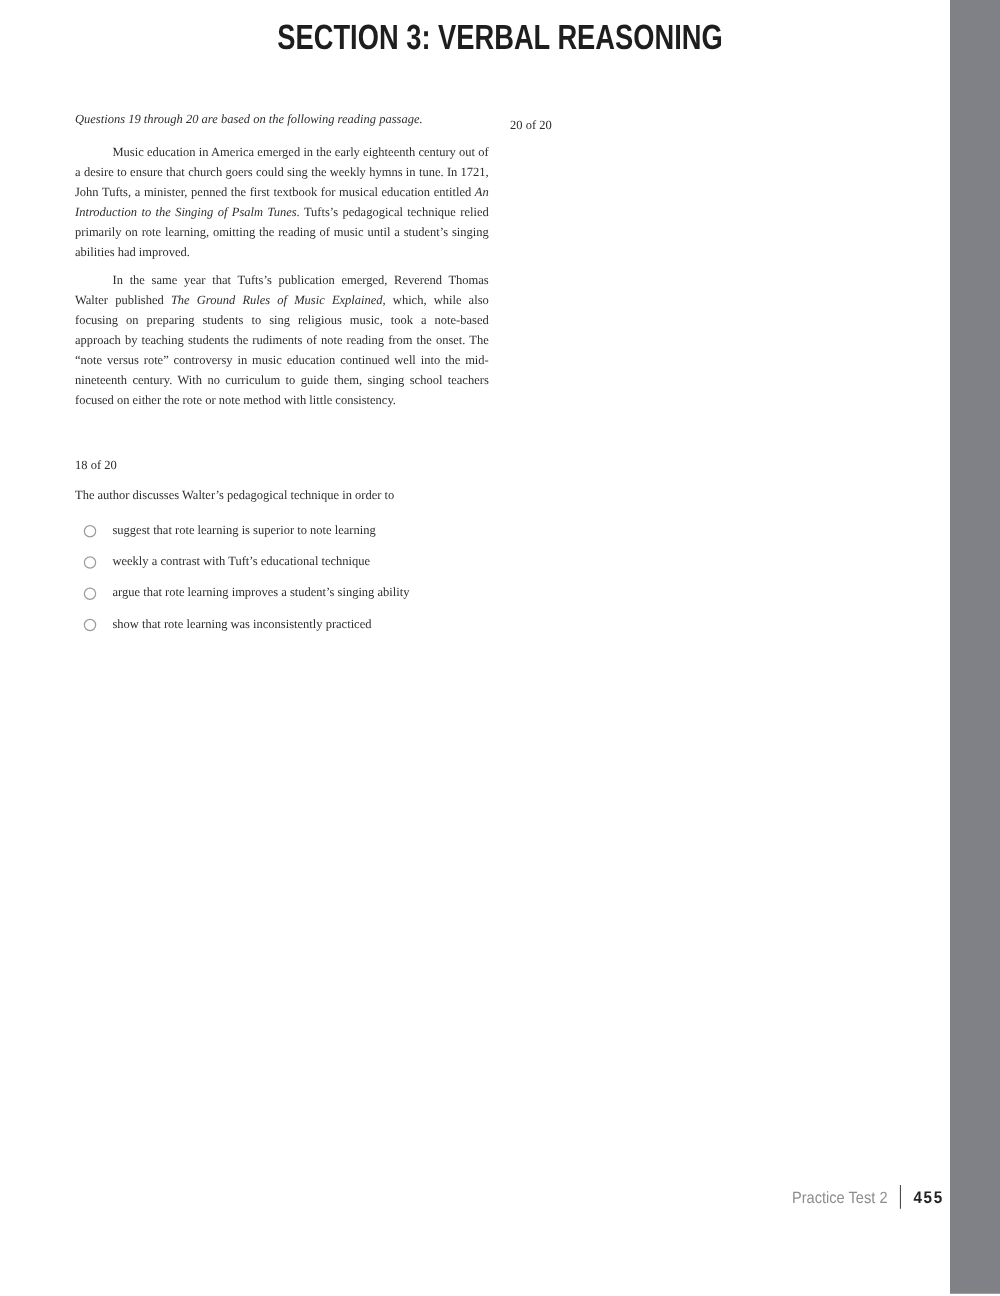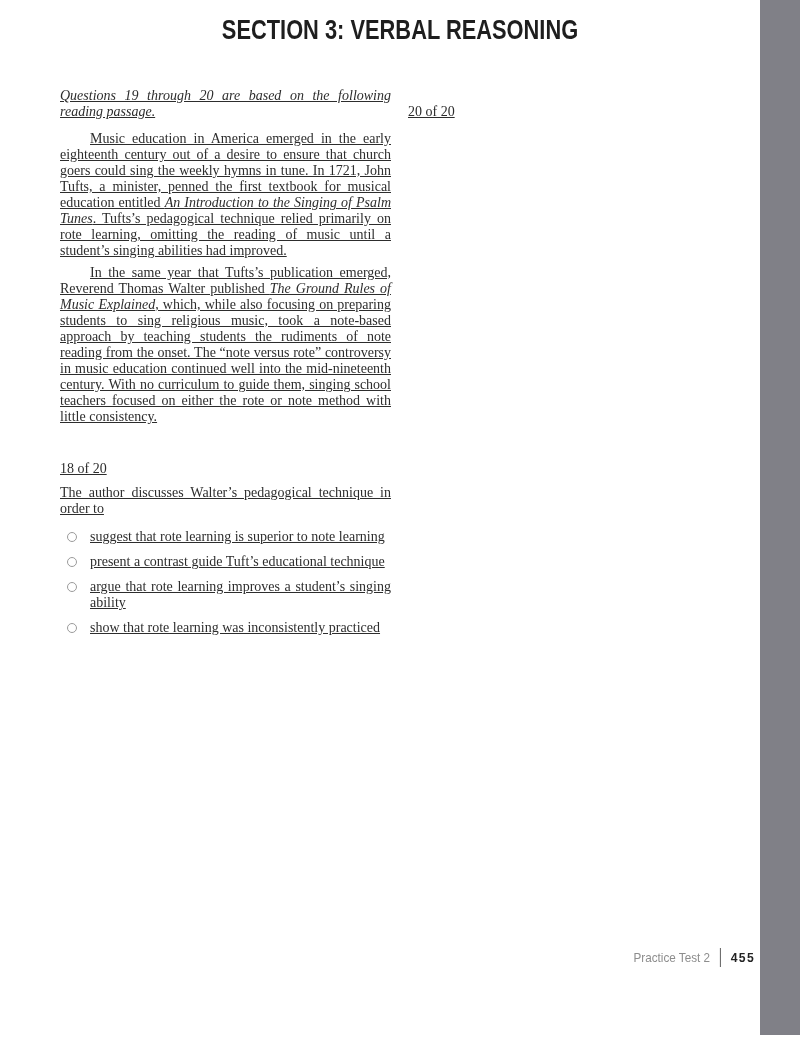--- a/index.html
+++ b/index.html
@@ -56,42 +56,41 @@
     width: 331px;
   }
   .col-right {
     position: absolute;
     left: 408px;
     top: 88px;
     width: 330px;
   }
 
   .serif-text {
-    font-size: 14px;
+    font-size: 10px;
     line-height: 16px;
-    text-decoration: underline;
   }
 
   .passage-intro {
     font-style: italic;
     text-align: justify;
     margin: 0 0 11px 0;
   }
 
   .passage-paragraph {
     margin: 0 0 6px 0;
     text-indent: 30px;
     text-align: justify;
   }
   .passage-paragraph .it { font-style: italic; }
 
   .question-block-19 { margin-top: 36px; }
 
   .question-number {
-    margin: 16px 0 8px 0;
+    margin: 5px 0 8px 0;
   }
 
   .question-stem {
     margin: 0 0 12px 0;
     text-align: justify;
   }
 
   .options {
     padding-left: 7px;
     margin: 0;
@@ -163,21 +162,21 @@
     <p class="question-number serif-text">18 of 20</p>
     <p class="question-stem serif-text">The author discusses Walter’s pedagogical technique in order to</p>
 
     <div class="options">
       <div class="option-row serif-text">
         <span class="radio-circle"></span>
         <span class="option-text">suggest that rote learning is superior to note learning</span>
       </div>
       <div class="option-row serif-text">
         <span class="radio-circle"></span>
-        <span class="option-text">present a contrast guide Tuft’s educational technique</span>
+        <span class="option-text">weekly a contrast with Tuft’s educational technique</span>
       </div>
       <div class="option-row serif-text">
         <span class="radio-circle"></span>
         <span class="option-text">argue that rote learning improves a student’s singing ability</span>
       </div>
       <div class="option-row serif-text">
         <span class="radio-circle"></span>
         <span class="option-text">show that rote learning was inconsistently practiced</span>
       </div>
     </div>

